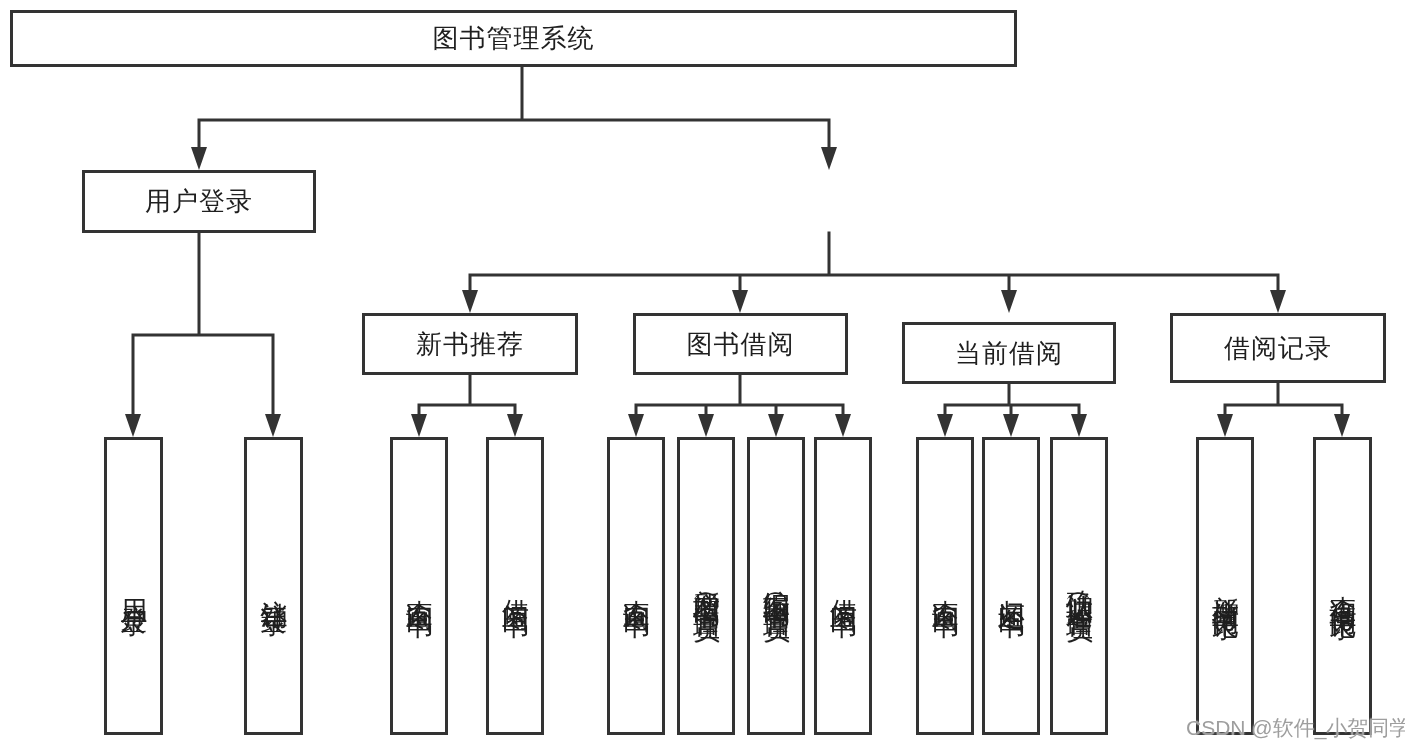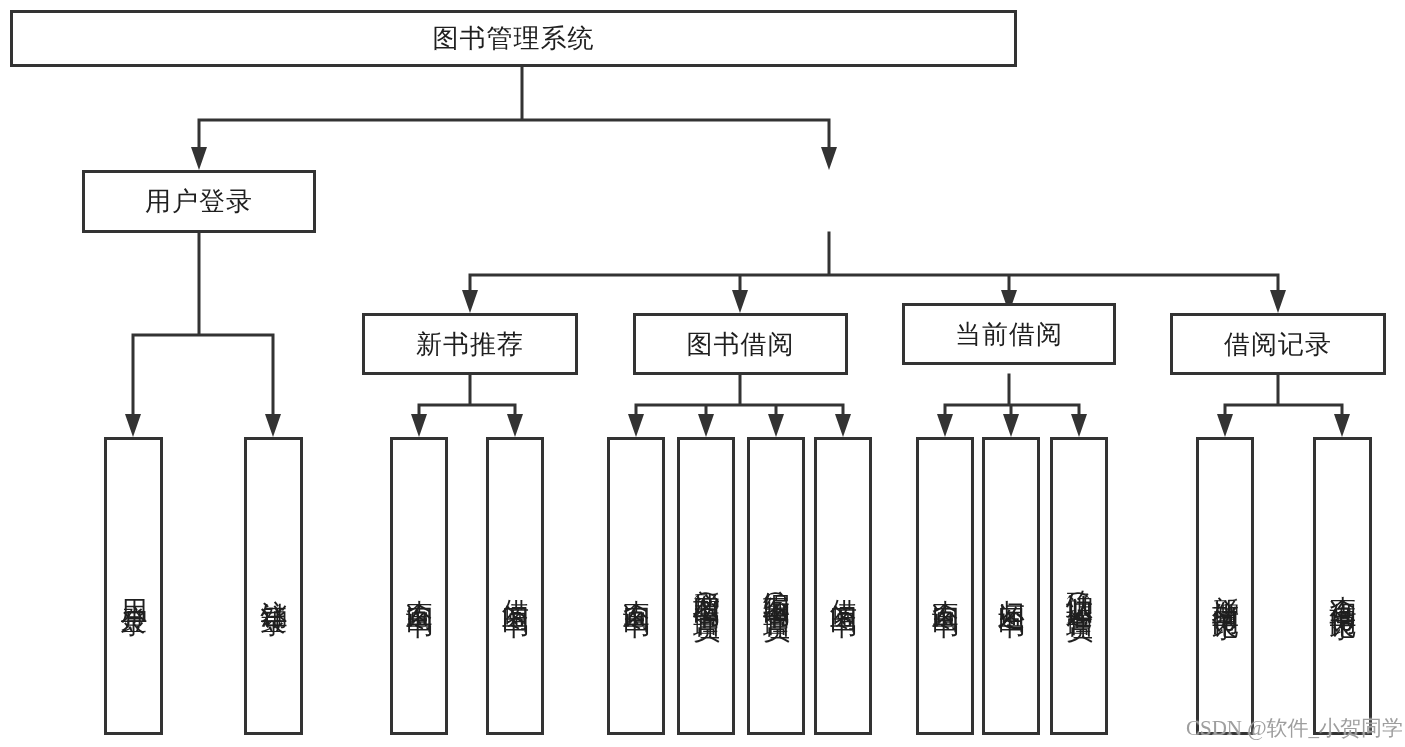--- a/index.html
+++ b/index.html
@@ -1,21 +1,21 @@
 <!DOCTYPE html>
 <html style="--line: #333333; --text: #1f1f1f; --watermark: #9e9e9e; --background: #ffffff;"><head>
 <meta charset="utf-8">
 <style>
   html,body { margin:0; padding:0; }
   .stage {
     position: relative;
     width: 1405px;
     height: 747px;
     background: var(--background, #ffffff);
-    font-family: Liberation Serif, serif;
+    font-family: Liberation Sans, sans-serif;
     overflow: hidden;
   }
   .wires {
     position: absolute;
     left: 0; top: 0;
     width: 1405px; height: 747px;
     pointer-events: none;
   }
   .node {
     position: absolute;
@@ -82,22 +82,22 @@
       <polygon points="1334,414 1350,414 1342,437"></polygon>
     </g>
   </svg>
 
   <div class="node h" style="left:10px; top:10px; width:1007px; height:57px">图书管理系统</div>
 
   <div class="node h" style="left:82px; top:170px; width:234px; height:63px">用户登录</div>
 
   <div class="node h" style="left:362px; top:313px; width:216px; height:62px">新书推荐</div>
   <div class="node h" style="left:633px; top:313px; width:215px; height:62px">图书借阅</div>
-  <div class="node h" style="left:902px; top:303px; width:214px; height:62px">当前借阅</div>
-  <div class="node h" style="left:1170px; top:313px; width:216px; height:62px">借阅记录</div>
+  <div class="node h" style="left:902px; top:322px; width:214px; height:62px">当前借阅</div>
+  <div class="node h" style="left:1170px; top:313px; width:216px; height:70px">借阅记录</div>
 
   <div class="node v" style="left:104px; top:437px; width:59px; height:298px">
     <span class="vtext">用户登录</span>
   </div>
   <div class="node v" style="left:244px; top:437px; width:59px; height:298px">
     <span class="vtext">注销登录</span>
   </div>
 
   <div class="node v" style="left:390px; top:437px; width:58px; height:298px">
     <span class="vtext">查询图书</span>

